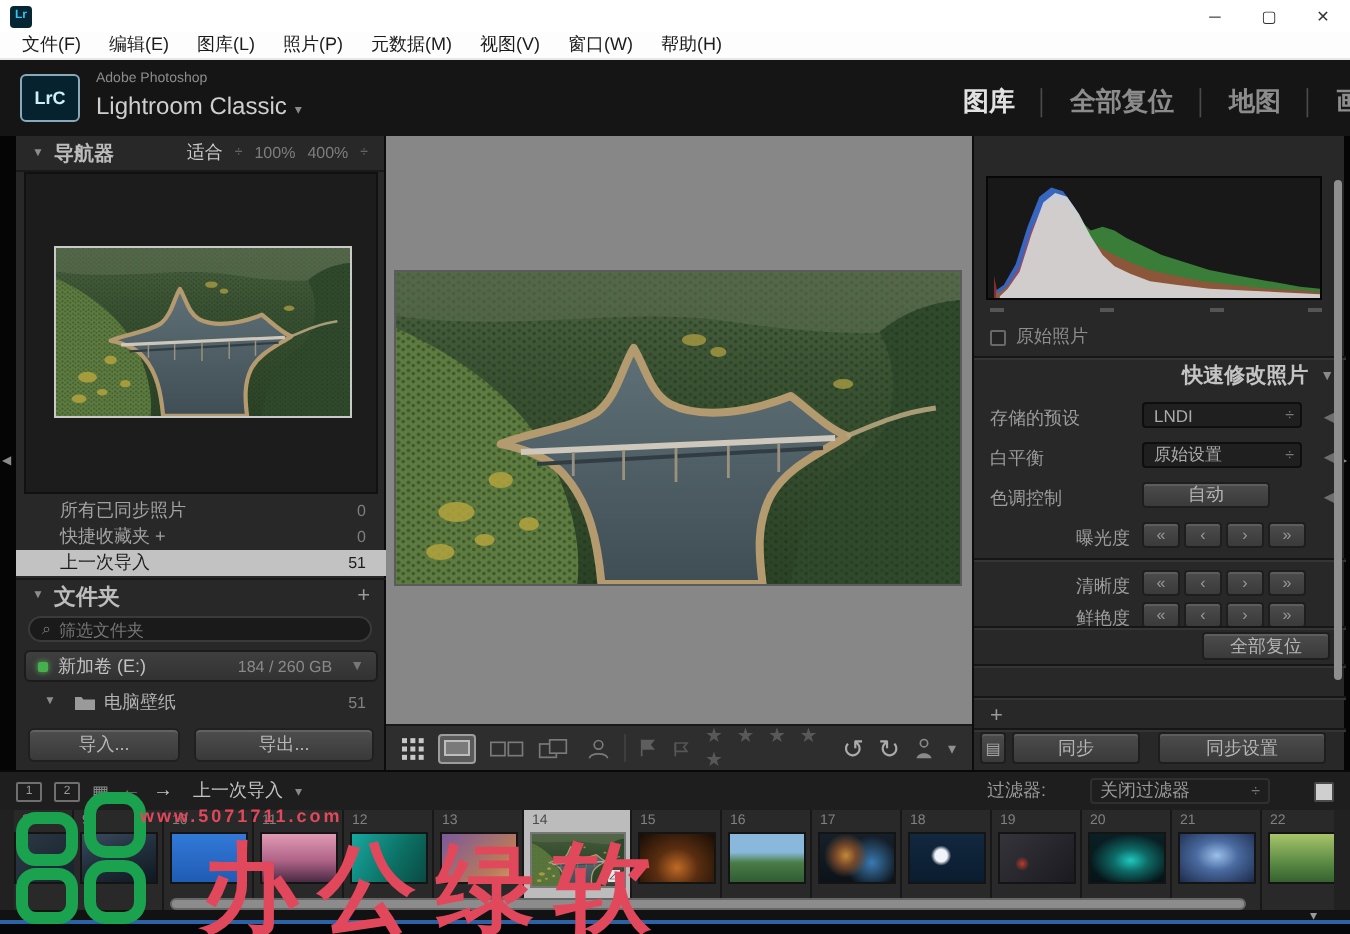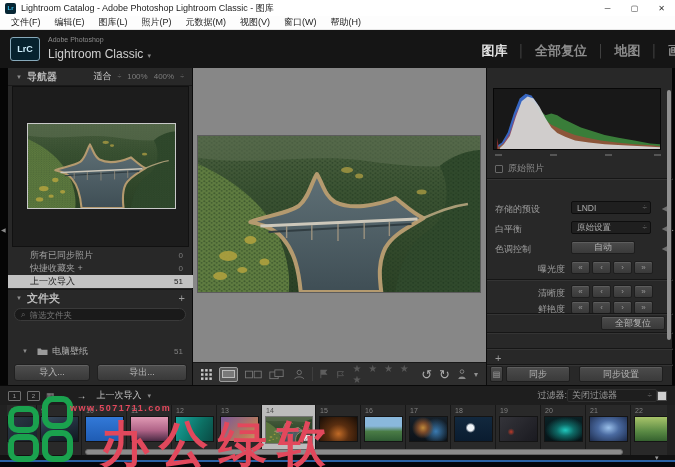--- a/index.html
+++ b/index.html
@@ -104,21 +104,21 @@
   #syncbtn{position:absolute;left:19px;top:0;width:64px;height:16px;font-size:9px}
   #syncsetbtn{position:absolute;left:92px;top:0;width:84px;height:16px;font-size:9px}
   
   #filmheader{left:0;top:385px;width:675px;height:20px;background:#1e1e1e;border-top:1px solid #090909;display:flex;align-items:center;padding:0 8px;gap:6px}
   .fh-mon{width:13px;height:10px;border:1px solid #6f6f6f;border-radius:1px;display:flex;align-items:center;justify-content:center;font-size:6px;color:#9a9a9a}
   .fh-grid{font-size:9px;color:#8a8a8a}
   .fh-arrow{font-size:10px;font-weight:bold}
   #fh-src{font-size:9px;color:#c3c3c3;margin-left:4px}
   #fh-info{font-size:9px;color:#9a9a9a}
   #fh-caret{font-size:7px;color:#8a8a8a}
-  #fh-right{margin-left:auto;display:flex;align-items:center;gap:0}
+  #fh-right{margin-left:auto;display:flex;align-items:center;gap:22px}
   #fh-filterlbl{font-size:9px;color:#9a9a9a}
   #fh-filterdd{width:90px;height:13px;display:flex;align-items:center;padding:0 4px;border:1px solid #2f2f2f;border-radius:2px}
   #fh-filterdd .val{font-size:9px;color:#9a9a9a}
   #fh-filterdd .spin{margin-left:auto;font-size:8px;color:#787878}
   #fh-toggle{width:10px;height:10px;background:#cfcfcf;border:1px solid #4a4a4a;border-radius:1px}
   
   #filmstrip{left:0;top:405px;width:675px;height:50px;background:#212121}
   #fs-cells{position:absolute;left:7px;top:0;right:8px;height:50px;display:flex;overflow:hidden}
   .fs-cell{width:45px;flex:0 0 auto;height:50px;background:#292929;border-right:1px solid #181818;position:relative}
   .fs-cell.sel{background:#bcbcbc}
@@ -188,21 +188,20 @@
         <line x1="139" y1="88" x2="139" y2="105"></line>
           <line x1="165" y1="87" x2="165" y2="103"></line>
         <line x1="190" y1="86" x2="190" y2="100"></line>
       </g>
     </symbol>
   </defs>
 </svg>
 
 <div id="titlebar" class="abs">
   <div id="lr-appicon">Lr</div>
-  <div id="titletext">Lightroom Catalog - Adobe Photoshop Lightroom Classic - 图库</div>
   <div id="wincontrols">
     <div class="winbtn">─</div>
     <div class="winbtn">▢</div>
     <div class="winbtn">✕</div>
   </div>
 </div>
 
 <div id="menubar" class="abs">
   <span class="menuitem">文件(F)</span>
   <span class="menuitem">编辑(E)</span>
@@ -272,20 +271,26 @@
     <span class="cnt">51</span>
   </div>
   <div id="foldershead">
     <span class="tri">▼</span>
     <span class="ph-title">文件夹</span>
     <span id="folders-add">+</span>
   </div>
   <div id="searchrow" class="abs">
     <span class="mag">⌕</span>
     <input type="text" placeholder="筛选文件夹" style="">
+  </div>
+  <div id="volumebar" class="abs">
+    <span id="vol-led"></span>
+    <span id="vol-name">新加卷 (E:)</span>
+    <span id="vol-usage">184 / 260 GB</span>
+    <span id="vol-caret">▼</span>
   </div>
   <div id="folderrow">
     <span class="tri">▼</span>
     <svg width="11" height="9" viewBox="0 0 11 9">
         <path d="M0.5,1.5 h3.2 l1,1.2 h5.8 v5.3 h-10 z" fill="#9a9a9a"></path>
       </svg>
     <span class="lbl">电脑壁纸</span>
     <span class="cnt">51</span>
   </div>
   <div id="foldersliver">
@@ -361,20 +366,24 @@
   </div>
   <div class="hist-tick" style="left:8px"></div>
   <div class="hist-tick" style="left:63px"></div>
   <div class="hist-tick" style="left:118px"></div>
   <div class="hist-tick" style="left:167px"></div>
   <div id="origrow">
     <span id="origbox"></span>
     <span id="origlbl">原始照片</span>
   </div>
   <div class="hline" style="top:110px"></div>
+  <div class="rp-head" style="top:112px">
+    <span class="rp-title">快速修改照片</span>
+    <span class="rp-caret">▼</span>
+  </div>
 
   <div class="q-row" style="top:130px">
     <span class="q-lbl">存储的预设</span>
     <span class="dd">
       <span class="val">LNDI</span>
       <span class="spin">÷</span>
     </span>
     <span class="q-tri">◀</span>
   </div>
 

